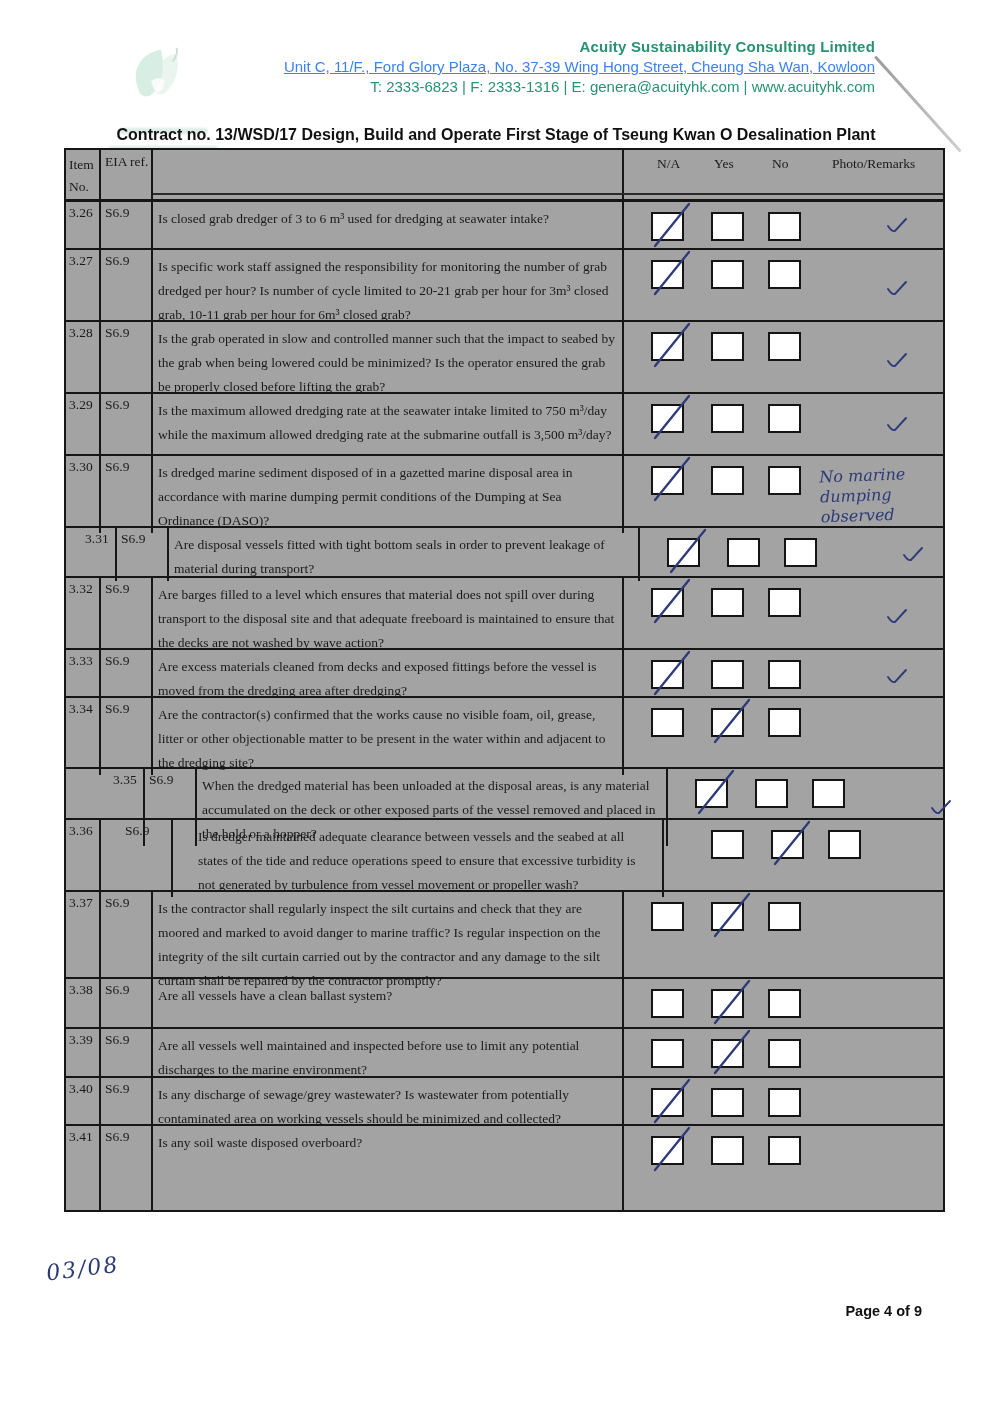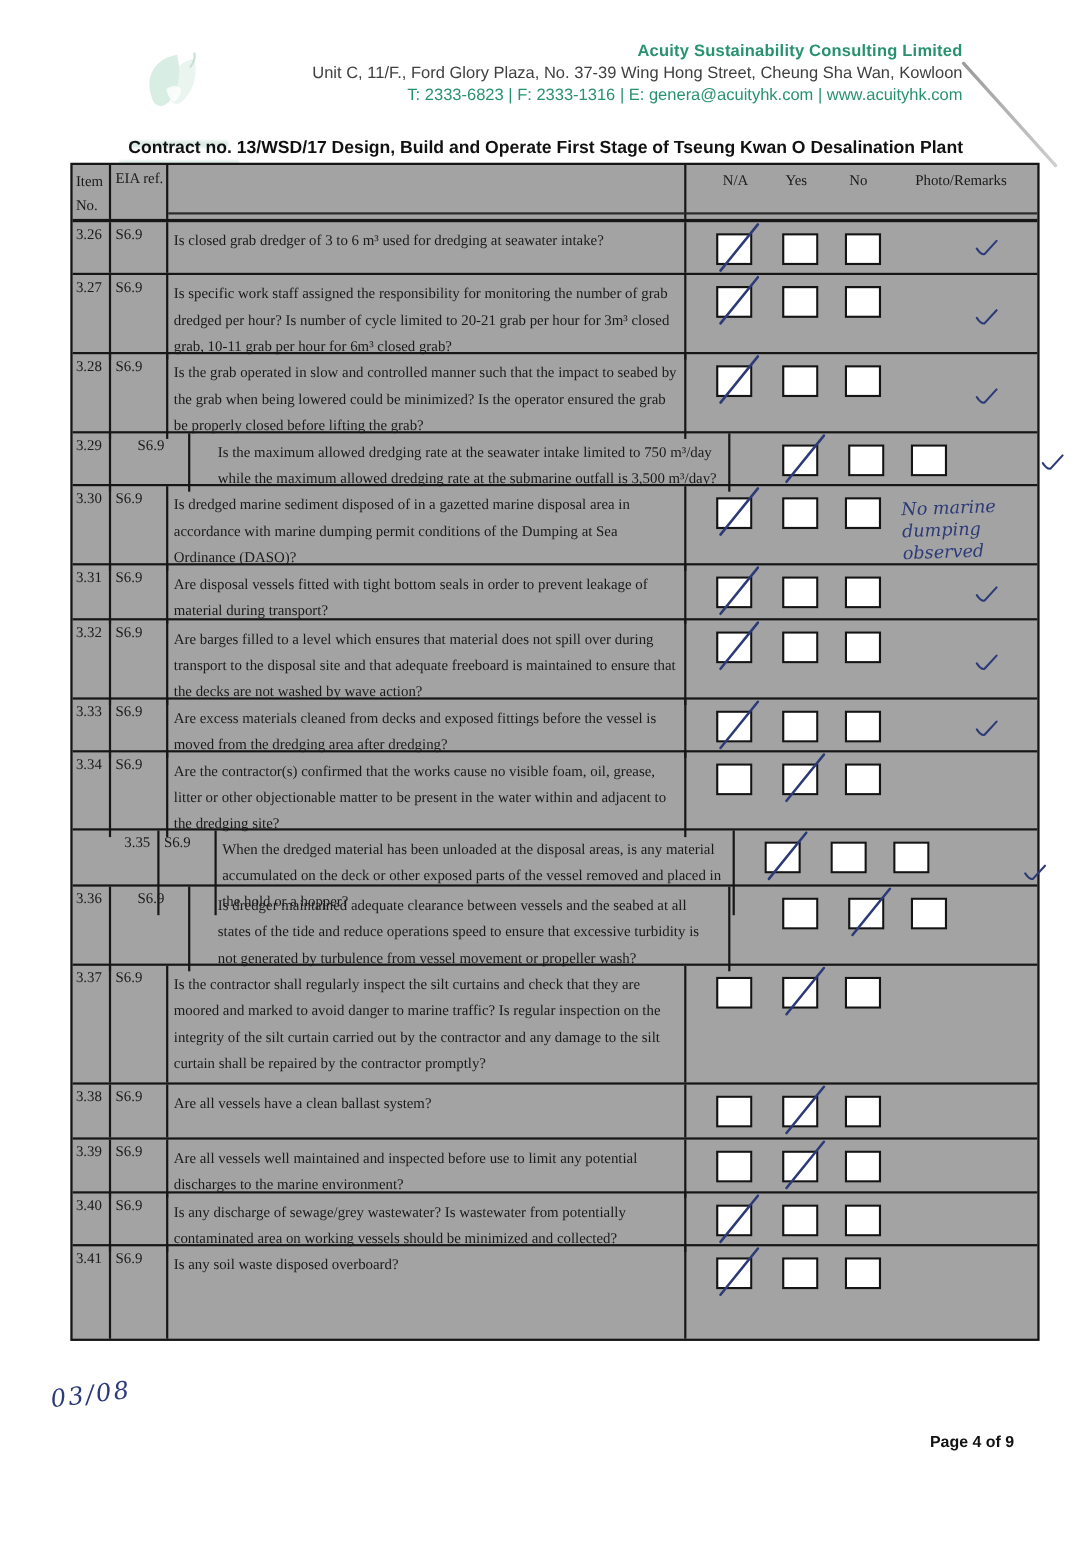--- a/index.html
+++ b/index.html
@@ -66,21 +66,21 @@
     <path d="M18 52 C8 30 18 12 40 8 C44 24 42 44 30 54 C26 57 21 56 18 52 Z" fill="#7ec3a4" opacity="0.55"></path>
     <path d="M34 50 C30 30 40 14 56 12 C60 28 54 44 44 52 C40 55 36 54 34 50 Z" fill="#bfe0d0" opacity="0.6"></path>
     <path d="M30 40 q8 -6 14 0 q-2 10 -7 12 q-5 -2 -7 -12 Z" fill="#ffffff" opacity="0.8"></path>
     <path d="M52 20 q6 -8 4 -14" stroke="#9cc9b2" stroke-width="2" fill="none"></path>
   </svg>
   <div class="logo-text" style="top:128px;"></div>
   <div class="logo-text" style="top:146px; width:110px; left:108px; height:4px;"></div>
 
   <div class="letterhead">
     <div class="company-name" style="color:#28926F;">Acuity Sustainability Consulting Limited</div>
-    <div class="company-line" style="color:#404040;">Unit C, 11/F., Ford Glory Plaza, No. 37-39 Wing Hong Street, Cheung Sha Wan, Kowloon</div>
+    <div class="company-line" style="color:#3b82f6;text-decoration:underline;">Unit C, 11/F., Ford Glory Plaza, No. 37-39 Wing Hong Street, Cheung Sha Wan, Kowloon</div>
     <div class="company-line" style="color:#28926F;">T: 2333-6823 | F: 2333-1316 | E: genera@acuityhk.com | www.acuityhk.com</div>
   </div>
 
   <div class="scan-line"></div>
 
   <div class="doc-title">Contract no.  13/WSD/17 Design, Build and Operate First Stage of Tseung Kwan O Desalination Plant</div>
 
   <div class="checklist">
     <div class="row thead">
       <div class="cell th-item">
@@ -148,21 +148,21 @@
             </span>
       <span class="box box-yes"></span>
       <span class="box box-no"></span>
       <span class="remark">
               <svg width="22" height="17" viewBox="0 0 22 17">
                 <path d="M2 9 Q6 15 9 14 L20 2" stroke="#2c3a78" stroke-width="1.9" fill="none" stroke-linecap="round"></path>
               </svg>
             </span>
     </div>
   </div>
-        <div class="row" style="height: 48px; gap: 20px;">
+        <div class="row" style="height: 62px;">
     <div class="cell c-item">3.29</div>
     <div class="cell c-ref">S6.9</div>
     <div class="cell c-q">Is the maximum allowed dredging rate at the seawater intake limited to 750 m³/day while the maximum allowed dredging rate at the submarine outfall is 3,500 m³/day?</div>
     <div class="cell c-checks">
       <span class="box box-na">
               <svg width="48" height="54" viewBox="0 0 48 54">
                 <path d="M9 45 L43 3" stroke="#2c3a78" stroke-width="2.3" fill="none" stroke-linecap="round"></path>
               </svg>
             </span>
       <span class="box box-yes"></span>
@@ -182,21 +182,21 @@
       <span class="box box-na">
               <svg width="48" height="54" viewBox="0 0 48 54">
                 <path d="M9 45 L43 3" stroke="#2c3a78" stroke-width="2.3" fill="none" stroke-linecap="round"></path>
               </svg>
             </span>
       <span class="box box-yes"></span>
       <span class="box box-no"></span>
       <span class="remark note">No marine dumping observed</span>
     </div>
   </div>
-        <div class="row" style="height: 50px;">
+        <div class="row" style="height: 50px; padding-left: 16px;">
     <div class="cell c-item">3.31</div>
     <div class="cell c-ref">S6.9</div>
     <div class="cell c-q">Are disposal vessels fitted with tight bottom seals in order to prevent leakage of material during transport?</div>
     <div class="cell c-checks">
       <span class="box box-na">
               <svg width="48" height="54" viewBox="0 0 48 54">
                 <path d="M9 45 L43 3" stroke="#2c3a78" stroke-width="2.3" fill="none" stroke-linecap="round"></path>
               </svg>
             </span>
       <span class="box box-yes"></span>
@@ -288,21 +288,21 @@
       <span class="box box-na"></span>
       <span class="box box-yes">
               <svg width="48" height="54" viewBox="0 0 48 54">
                 <path d="M9 45 L43 3" stroke="#2c3a78" stroke-width="2.3" fill="none" stroke-linecap="round"></path>
               </svg>
             </span>
       <span class="box box-no"></span>
       <span class="remark"></span>
     </div>
   </div>
-        <div class="row" style="height: 108px;">
+        <div class="row" style="height: 87px;">
     <div class="cell c-item">3.37</div>
     <div class="cell c-ref">S6.9</div>
     <div class="cell c-q">Is the contractor shall regularly inspect the silt curtains and check that they are moored and marked to avoid danger to marine traffic? Is regular inspection on the integrity of the silt curtain carried out by the contractor and any damage to the silt curtain shall be repaired by the contractor promptly?</div>
     <div class="cell c-checks">
       <span class="box box-na"></span>
       <span class="box box-yes">
               <svg width="48" height="54" viewBox="0 0 48 54">
                 <path d="M9 45 L43 3" stroke="#2c3a78" stroke-width="2.3" fill="none" stroke-linecap="round"></path>
               </svg>
             </span>

